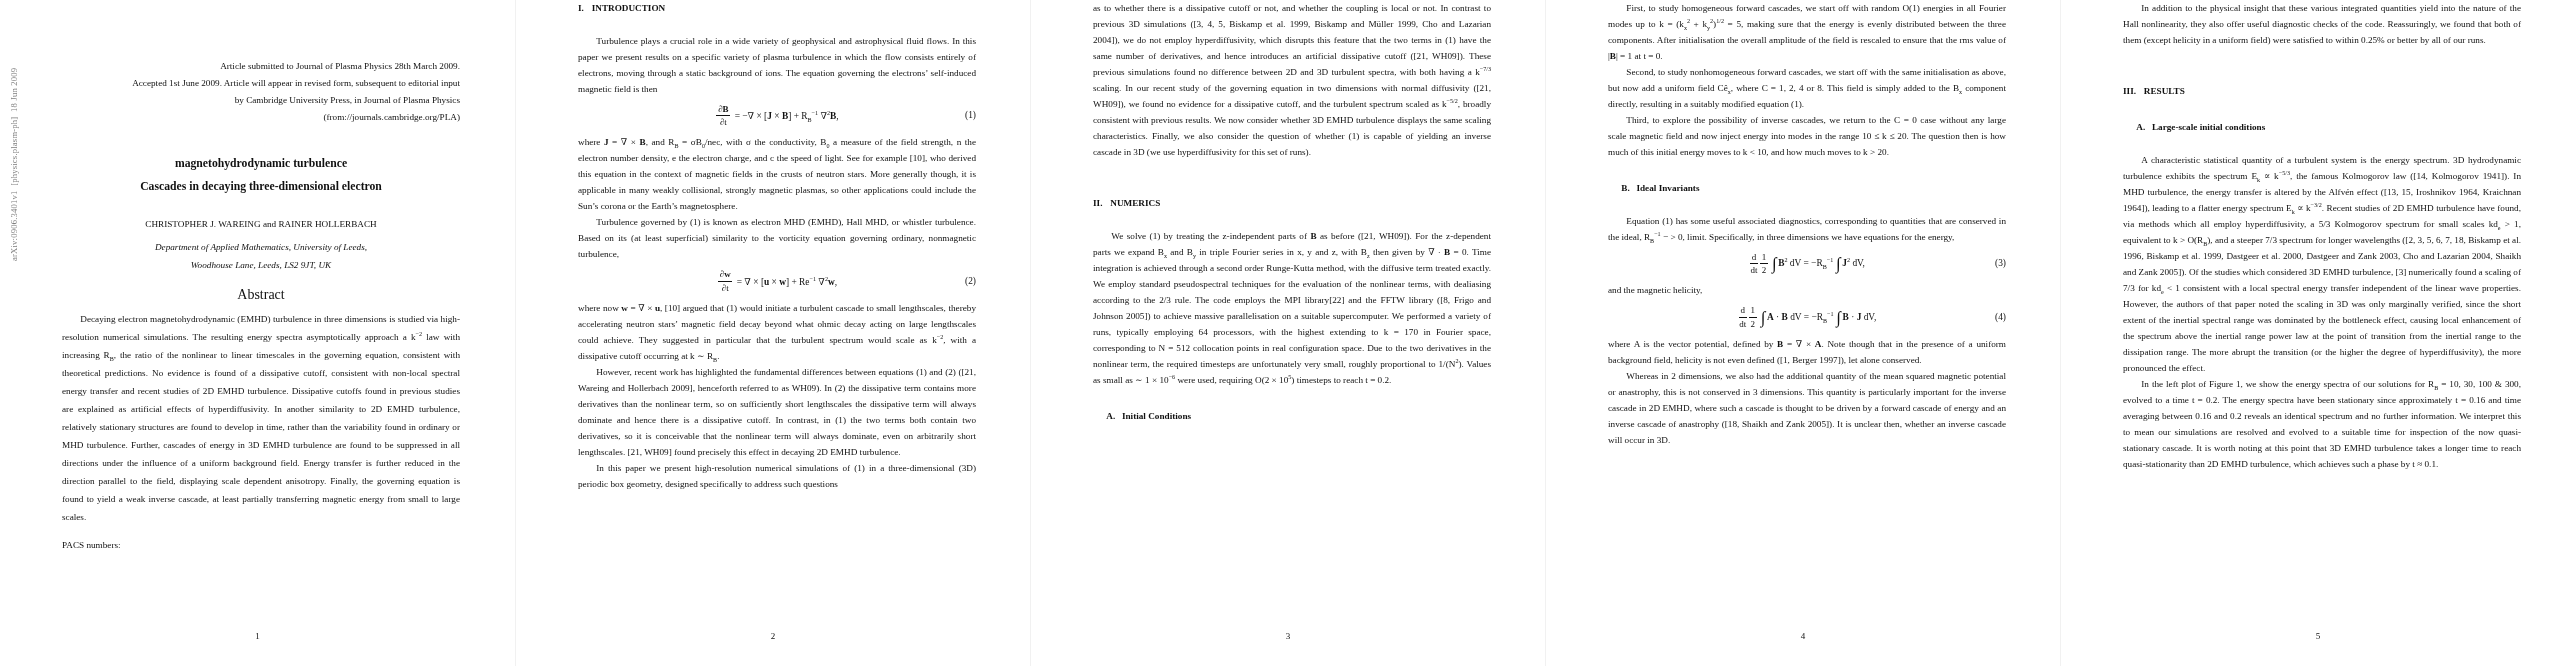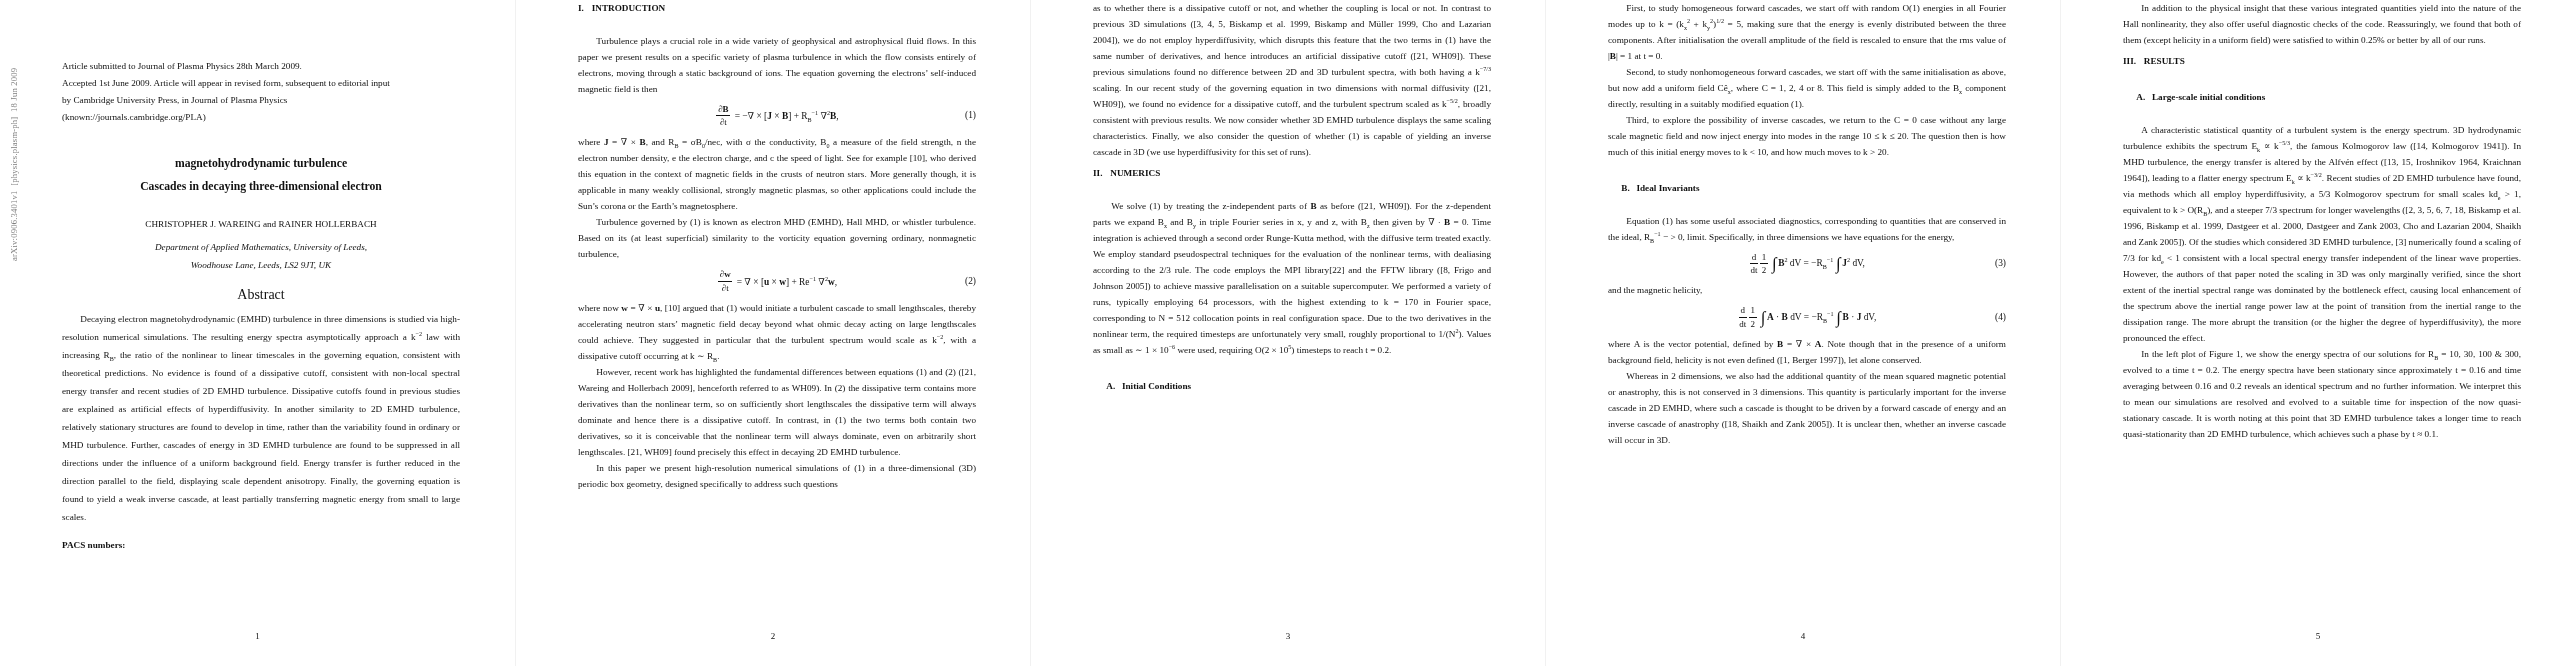--- a/index.html
+++ b/index.html
@@ -13,34 +13,34 @@
   .page { position:relative; width:515px; height:667px; background:#fff; flex:0 0 515px; }
   .page + .page { border-left:0.6px solid #f1f1f1; }
   .content { position:absolute; left:62px; width:398px; top:0; font-size:9.2px; }
 
   
   .arxiv-watermark {
     position:absolute; left:9px; top:261px;
     transform:rotate(-90deg); transform-origin:0 0;
     color:#7f7f7f; font-size:8.6px; white-space:pre; letter-spacing:0.2px;
   }
-  .p1-header { margin-top:58px; text-align:left; line-height:17px; }
+  .p1-header { margin-top:58px; text-align:right; line-height:17px; }
   .p1-copyright { margin-top:19px; text-align:justify; text-indent:18.3px; line-height:17px; }
   .p1-title { margin-top:26px; text-align:center; font-weight:bold; font-size:11.7px; line-height:23px; }
   .p1-authors { margin-top:21px; text-align:center; font-size:9.2px; }
   .p1-affil { margin-top:9px; text-align:center; font-style:italic; line-height:18px; }
   .p1-abslabel { margin-top:13.3px; text-align:center; font-size:14px; }
   .p1-abstract { margin-top:7.2px; text-align:justify; text-indent:18.3px; line-height:18px; }
-  .p1-pacs { margin-top:13.3px;font-weight:bold; }
+  .p1-pacs { margin-top:13.3px; }
 
   
   .body-top { }
   p.body { text-align:justify; text-indent:18.3px; line-height:16px; }
   p.noind { text-indent:0; }
-  .sec { font-weight:bold; margin-top:5px; margin-bottom:16.7px; line-height:16px; }
+  .sec { font-weight:bold; margin-top:35px; margin-bottom:16.7px; line-height:16px; }
   .sec:first-child { margin-top:0; }
   .sec .secnum { margin-right:7.8px; }
   .subsec { font-weight:bold; margin-top:20px; margin-bottom:16.7px; margin-left:13.3px; line-height:16px; }
   .subsec .secnum { margin-right:6.7px; }
 
   sup, sub { font-size:6.1px; line-height:0; }
   b { font-weight:bold; }
 
   .equation {
     position:relative; display:flex; align-items:center; justify-content:center;
@@ -60,21 +60,21 @@
 
 <div class="spread">
 
   <div class="page">
     <div class="arxiv-watermark">arXiv:0906.3401v1  [physics.plasm-ph]  18 Jun 2009</div>
     <div class="content">
       <div class="p1-header">
         <div>Article submitted to Journal of Plasma Physics 28th March 2009.</div>
         <div>Accepted 1st June 2009. Article will appear in revised form, subsequent to editorial input</div>
         <div>by Cambridge University Press, in Journal of Plasma Physics</div>
-        <div>(known://journals.cambridge.org/PLA)</div>
+        <div>(from://journals.cambridge.org/PLA)</div>
       </div>
       <div class="p1-title">
         <div>magnetohydrodynamic turbulence</div>
         <div>Cascades in decaying three-dimensional electron</div>
       </div>
       <div class="p1-authors">CHRISTOPHER J. WAREING and RAINER HOLLERBACH</div>
       <div class="p1-affil">
         <div>Department of Applied Mathematics, University of Leeds,</div>
         <div>Woodhouse Lane, Leeds, LS2 9JT, UK</div>
       </div>

